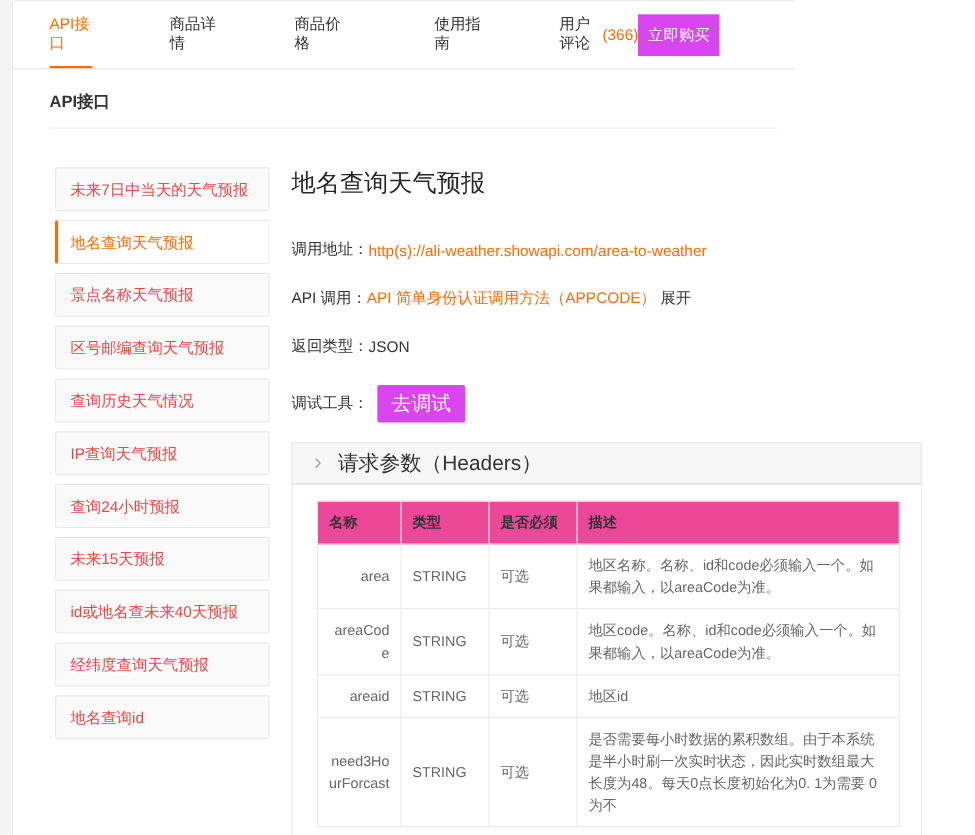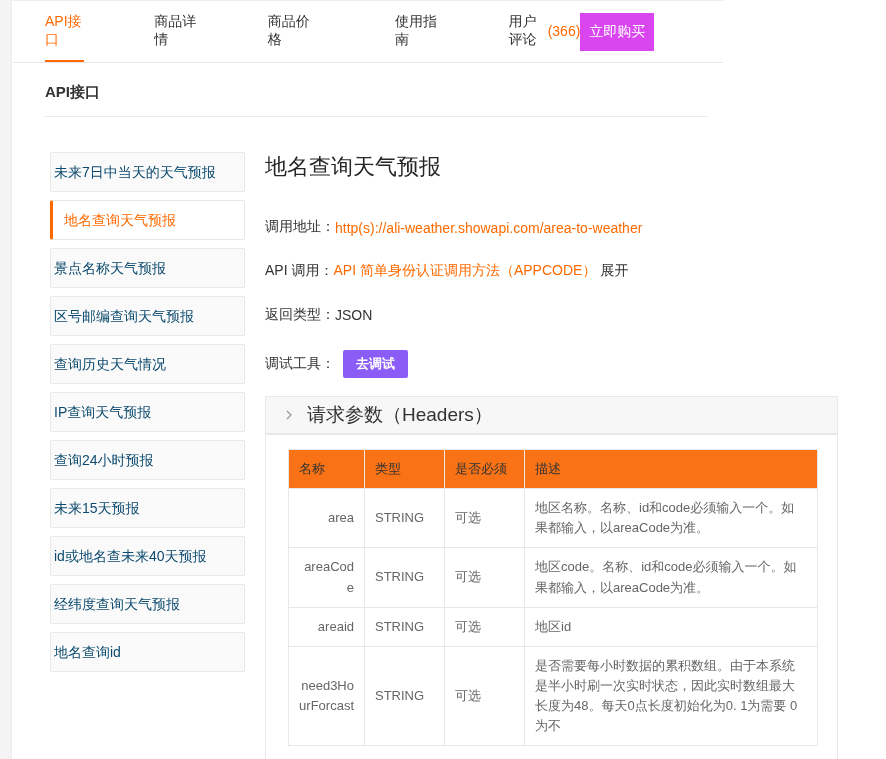--- a/index.html
+++ b/index.html
@@ -19,45 +19,45 @@
     background:#d946ef; color:#fff; font-size:14px; border:none; cursor:pointer; }
 
   
   .section-head { margin:0 16px 0 32px; padding:20px 0 14px 0; border-bottom:1px solid #ebebeb; }
   .section-head h2 { font-size:15px; font-weight:bold; color:#333; }
 
   
   .content { display:flex; padding:35px 0 0 37px; }
   .sidebar { width:195px; flex-shrink:0; }
   .side-item { height:40px; line-height:38px; margin-bottom:8px; background:#fafafa;
-    border:1px solid #e8e8e8; border-radius:2px; padding-left:3px; font-size:14px; color:#0c4a6e;
+    border:1px solid #e8e8e8; border-radius:2px; padding-left:13px; font-size:14px; color:#ef4444;
     cursor:pointer; white-space:nowrap; overflow:hidden; }
   .side-item.active { background:#fff; color:#ff6a00; border-left:3px solid #ff6a00; padding-left:11px; }
 
   .main { margin-left:20px; width:573px; }
   .page-title { font-size:22px; font-weight:400; color:#262626; }
   .meta { margin-top:26px; font-size:14px; color:#333; display:flex; align-items:center; }
   .meta.first { margin-top:36px;align-items:flex-end; }
   .link { color:#ff6a00; cursor:pointer; text-decoration:none; }
   .expand-toggle { color:#333; margin-left:4px; cursor:pointer; }
-  .debug-btn { margin-left:8px; background:#8b5cf6; color:#fff; border:none; border-radius:2px;
-    font-size:13px; padding:5px 13px; cursor:pointer;font-weight:bold; }
+  .debug-btn { margin-left:8px; background:#d946ef; color:#fff; border:none; border-radius:2px;
+    font-size:18px; padding:5px 13px; cursor:pointer; }
 
   
   .accordion { margin-top:18px; width:573px; }
   .acc-head { height:38px; display:flex; align-items:center; background:#f7f7f7;
     border:1px solid #e8e8e8; padding-left:18px; font-size:19px; color:#333; cursor:pointer; }
   .acc-head + .acc-head, .acc-body { border-top:none; }
   .chev { width:10px; height:10px; margin-right:13px; flex-shrink:0; }
   .acc-body { border:1px solid #e8e8e8; background:#fff; padding:14px 19px 20px 22px; }
 
   
   table { width:100%; border-collapse:collapse; font-size:13px; }
   th, td { border:1px solid #e8e8e8; padding:9px 10px; text-align:left; vertical-align:middle; line-height:1.55; }
-  th { background:#f97316; font-weight:400; color:#333; }
+  th { background:#ec4899; font-weight:700; color:#333; }
   td { color:#666; }
   .col-name { width:76px; } .col-type { width:80px; } .col-req { width:80px; }
   td.name-cell { word-break:break-all; color:#666;text-align:right; }
 </style>
 </head>
 <body>
 
 <div class="left-strip"></div>
 
 <div class="card">

